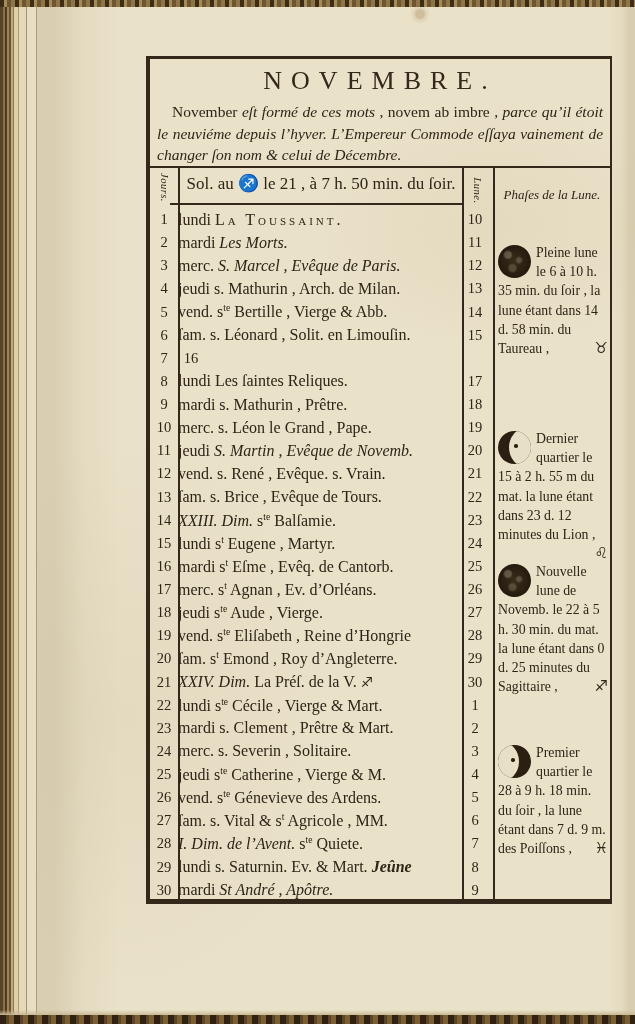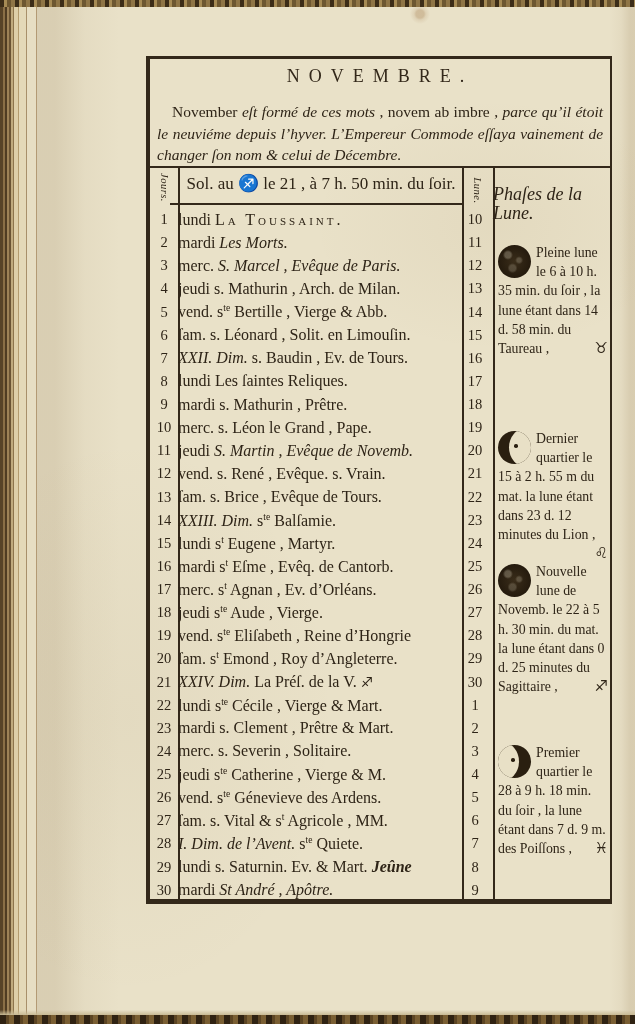--- a/index.html
+++ b/index.html
@@ -29,42 +29,42 @@
         #b49c6e 18px 19px,#e4d9b8 19px 26px,#a8906a 26px 27px,#e7dec3 27px 36px,
         #b39a74 36px 37px,rgba(233,225,200,0) 37px);}
   
   .frame{position:absolute;left:146px;top:56px;width:466px;height:848px;box-sizing:border-box;
     border:2px solid #33281a;border-left-width:4px;border-top-width:3px;border-bottom-width:5px;}
   .rule-h{position:absolute;left:0;right:0;top:107px;height:2px;background:#33281a;}
   .v-line{position:absolute;top:107px;bottom:0;width:1.5px;background:#33281a;}
   .v-jours{left:28px;} .v-feast{left:312px;} .v-phases{left:343px;}
   .sol-underline{position:absolute;left:20px;width:292px;top:144px;height:1.7px;background:#33281a;}
   .month-title{position:absolute;top:7px;left:0;width:100%;text-align:center;
-    font-size:18px;letter-spacing:9px;white-space:nowrap;color:#33281a;}
+    font-size:26px;letter-spacing:9px;white-space:nowrap;color:#33281a;}
   .intro{position:absolute;top:42px;left:7px;width:446px;font-size:15.5px;line-height:21.5px;
     text-align:justify;text-indent:15px;}
   .sol-header{position:absolute;top:114px;left:30px;width:282px;text-align:center;font-size:17px;white-space:nowrap;}
   .v-label-box{position:absolute;display:flex;align-items:center;justify-content:center;}
   .v-label-box span{transform:rotate(90deg);font-style:italic;font-size:10.5px;letter-spacing:.5px;white-space:nowrap;}
   .jours-box{left:0;top:108px;width:28px;height:40px;}
   .lune-box{left:312px;top:108px;width:31px;height:46px;}
   
   .rows{position:absolute;top:149px;left:0;width:343px;}
   .cal-row{height:23.13px;display:flex;align-items:center;}
   .c-day{width:28px;text-align:center;font-size:14.5px;flex:none;}
   .c-feast{width:284px;flex:none;font-size:16px;white-space:nowrap;overflow:hidden;}
   .c-lune{width:26px;flex:none;text-align:center;font-size:14.5px;}
   .s-i{font-style:italic;}
   .s-ib{font-style:italic;font-weight:bold;font-family:Liberation Serif, serif;}
   .s-sc{font-variant:small-caps;letter-spacing:3px;}
   .s-sup{font-size:.6em;vertical-align:super;letter-spacing:0;}
   .s-zod{font-family:"DejaVu Sans",sans-serif;font-size:.85em;}
   
-  .phases-title{position:absolute;left:343px;top:126px;width:118px;text-align:left;
-    font-style:italic;font-size:18px;line-height:19px;}
+  .phases-title{position:absolute;left:343px;top:126px;width:118px;text-align:center;
+    font-style:italic;font-size:13px;line-height:19px;}
   .phase{position:absolute;left:348px;width:110px;font-size:13.8px;line-height:19.2px;text-align:left;}
   .moon{float:left;width:33px;height:33px;margin:2px 5px 2px 0;}
   .moon-full,.moon-new{border-radius:50%;
     background:
       radial-gradient(circle at 30% 30%, rgba(233,225,200,.28) 0 3px, transparent 5px),
       radial-gradient(circle at 64% 46%, rgba(233,225,200,.22) 0 2px, transparent 4px),
       radial-gradient(circle at 44% 70%, rgba(233,225,200,.2) 0 3px, transparent 5px),
       radial-gradient(circle at 50% 50%, #3a2d1a 0%, #241a0d 72%);}
   .moon-c{position:relative;border-radius:50%;background:#2a1f10;overflow:hidden;}
   .moon-c::after{content:"";position:absolute;border-radius:50%;background:#e8e0c6;}
@@ -127,21 +127,20 @@
           <span class="c-feast"><span>vend. s</span><span class="s-sup">te</span><span> Bertille , Vierge &amp; Abb.</span></span>
           <span class="c-lune">14</span>
         </div>
         <div class="cal-row">
           <span class="c-day">6</span>
           <span class="c-feast"><span>ſam.   s. Léonard , Solit. en Limouſin.</span></span>
           <span class="c-lune">15</span>
         </div>
         <div class="cal-row">
           <span class="c-day">7</span>
-          <span class="c-feast"><span class="s-i">XXII. Dim.</span><span> s. Baudin , Ev. de Tours.</span></span>
           <span class="c-lune">16</span>
         </div>
         <div class="cal-row">
           <span class="c-day">8</span>
           <span class="c-feast"><span>lundi  Les ſaintes Reliques.</span></span>
           <span class="c-lune">17</span>
         </div>
         <div class="cal-row">
           <span class="c-day">9</span>
           <span class="c-feast"><span>mardi  s. Mathurin , Prêtre.</span></span>

